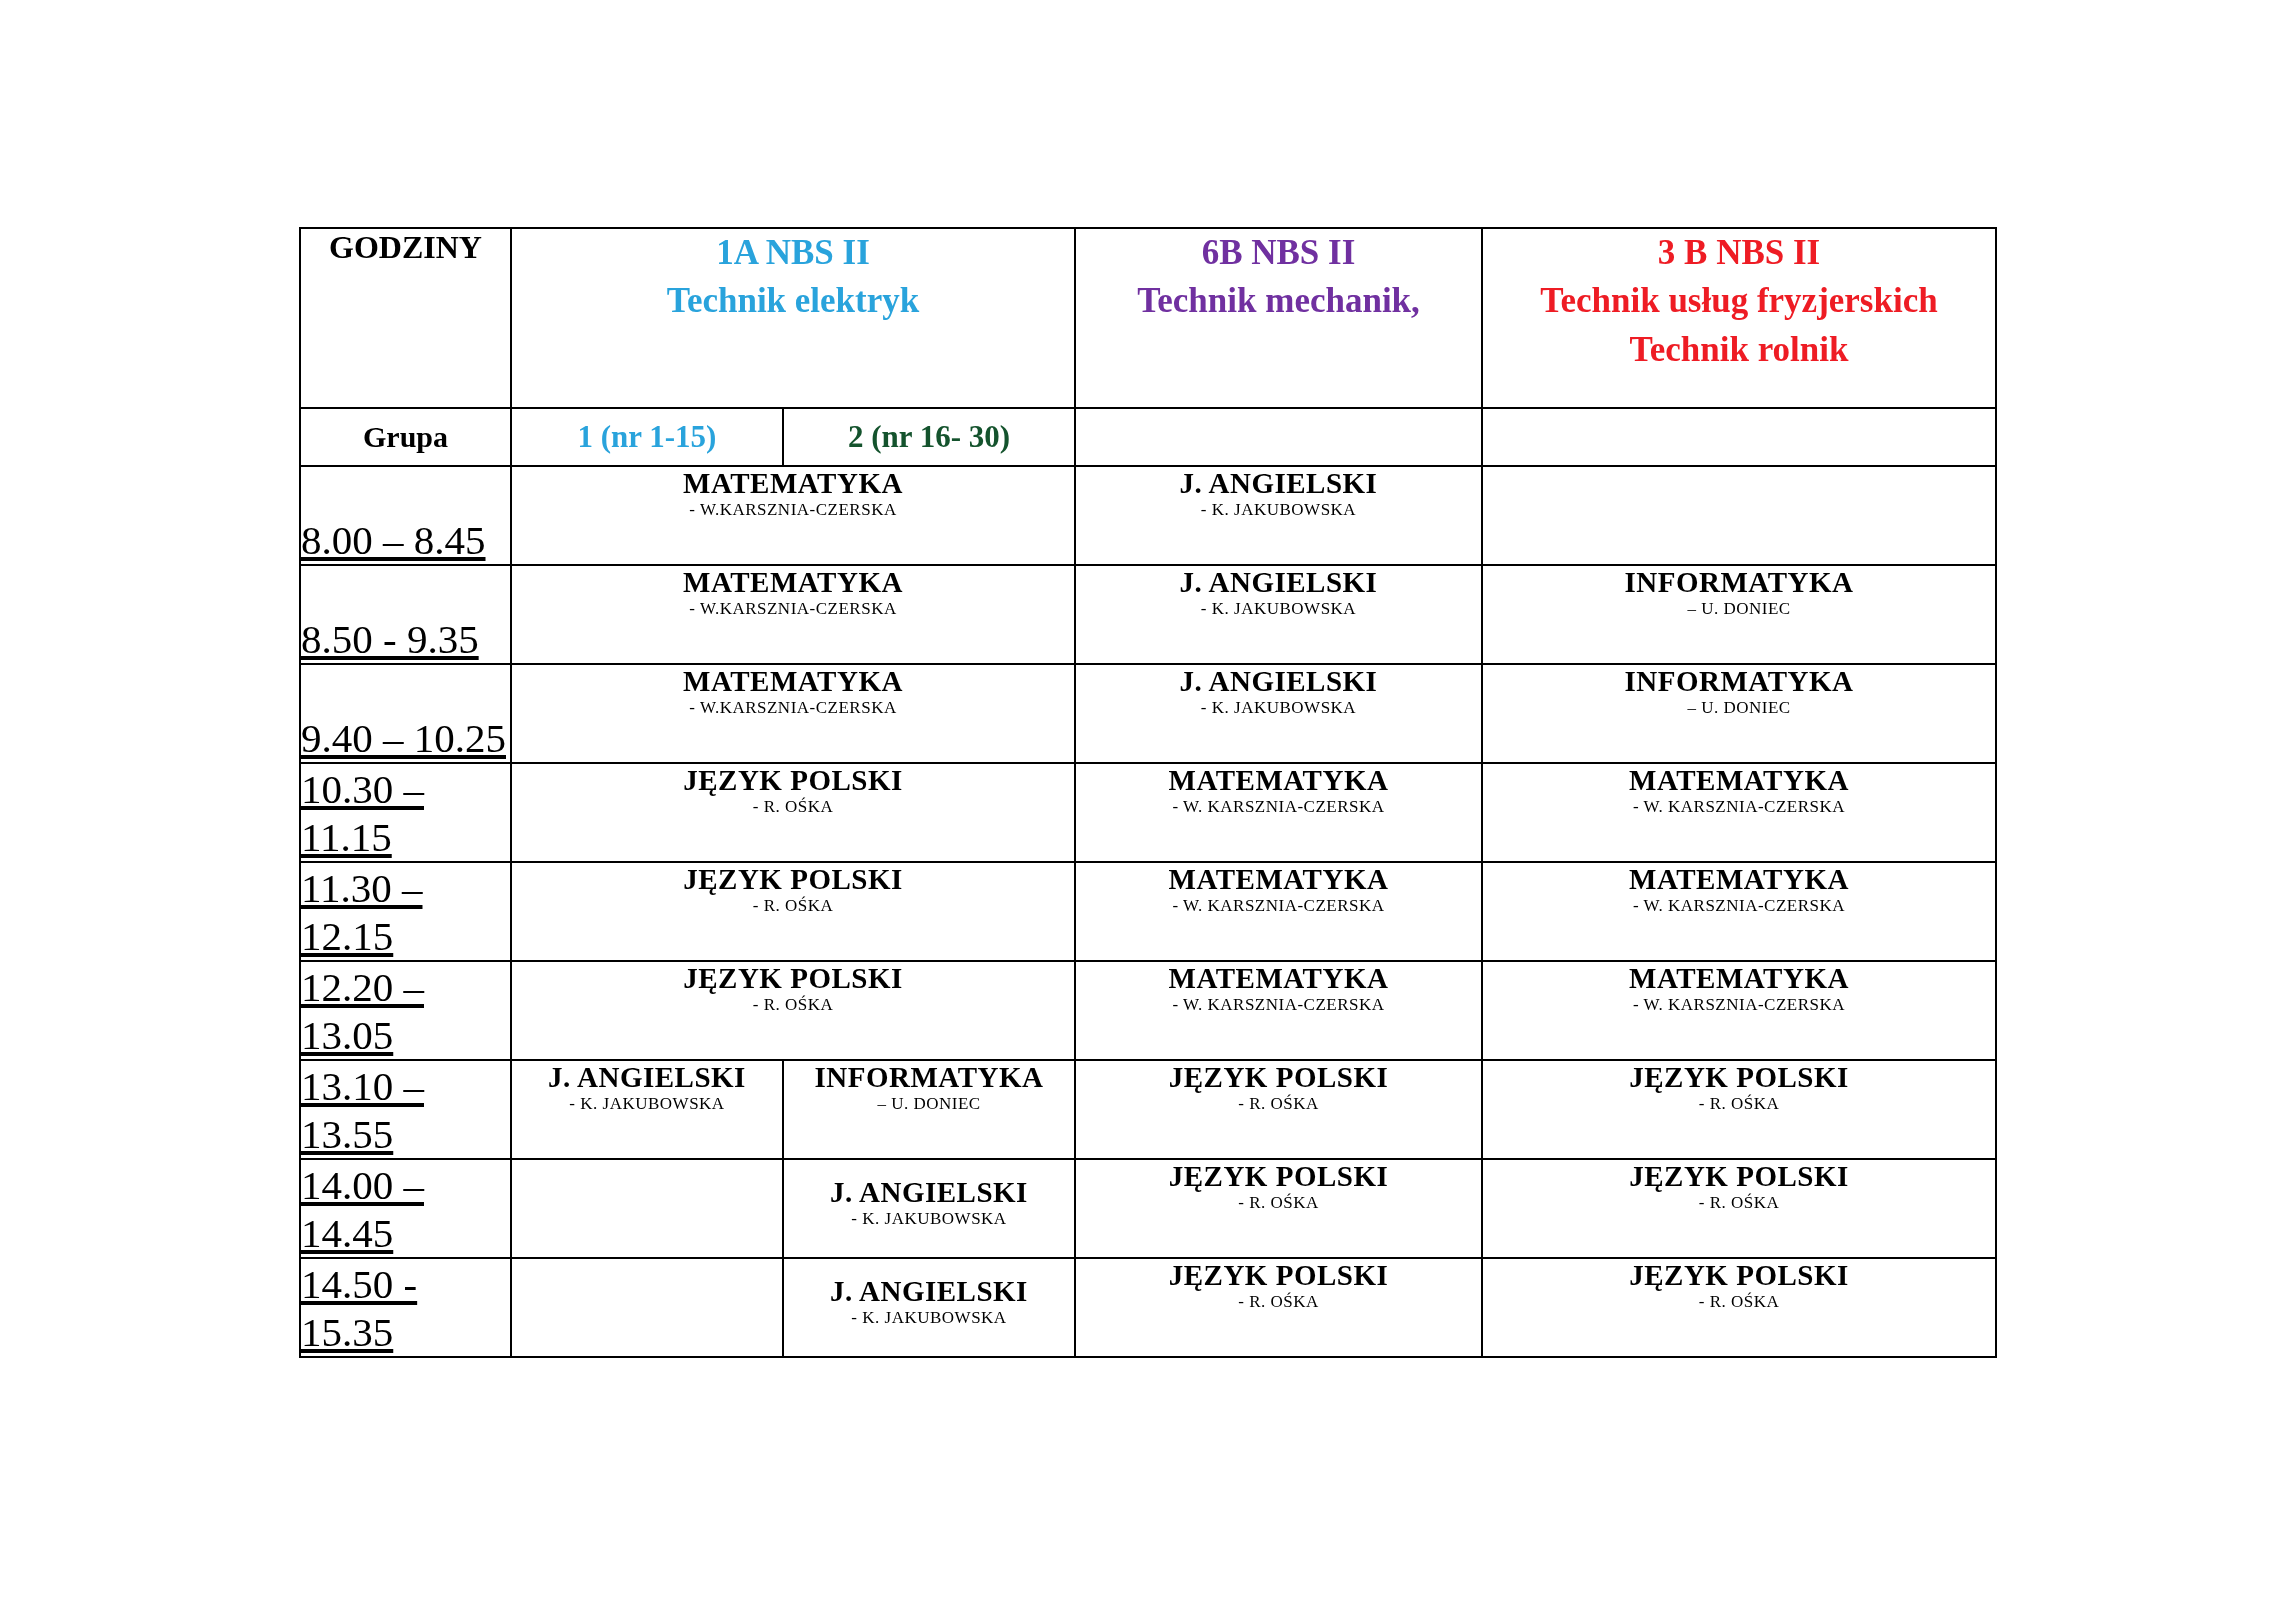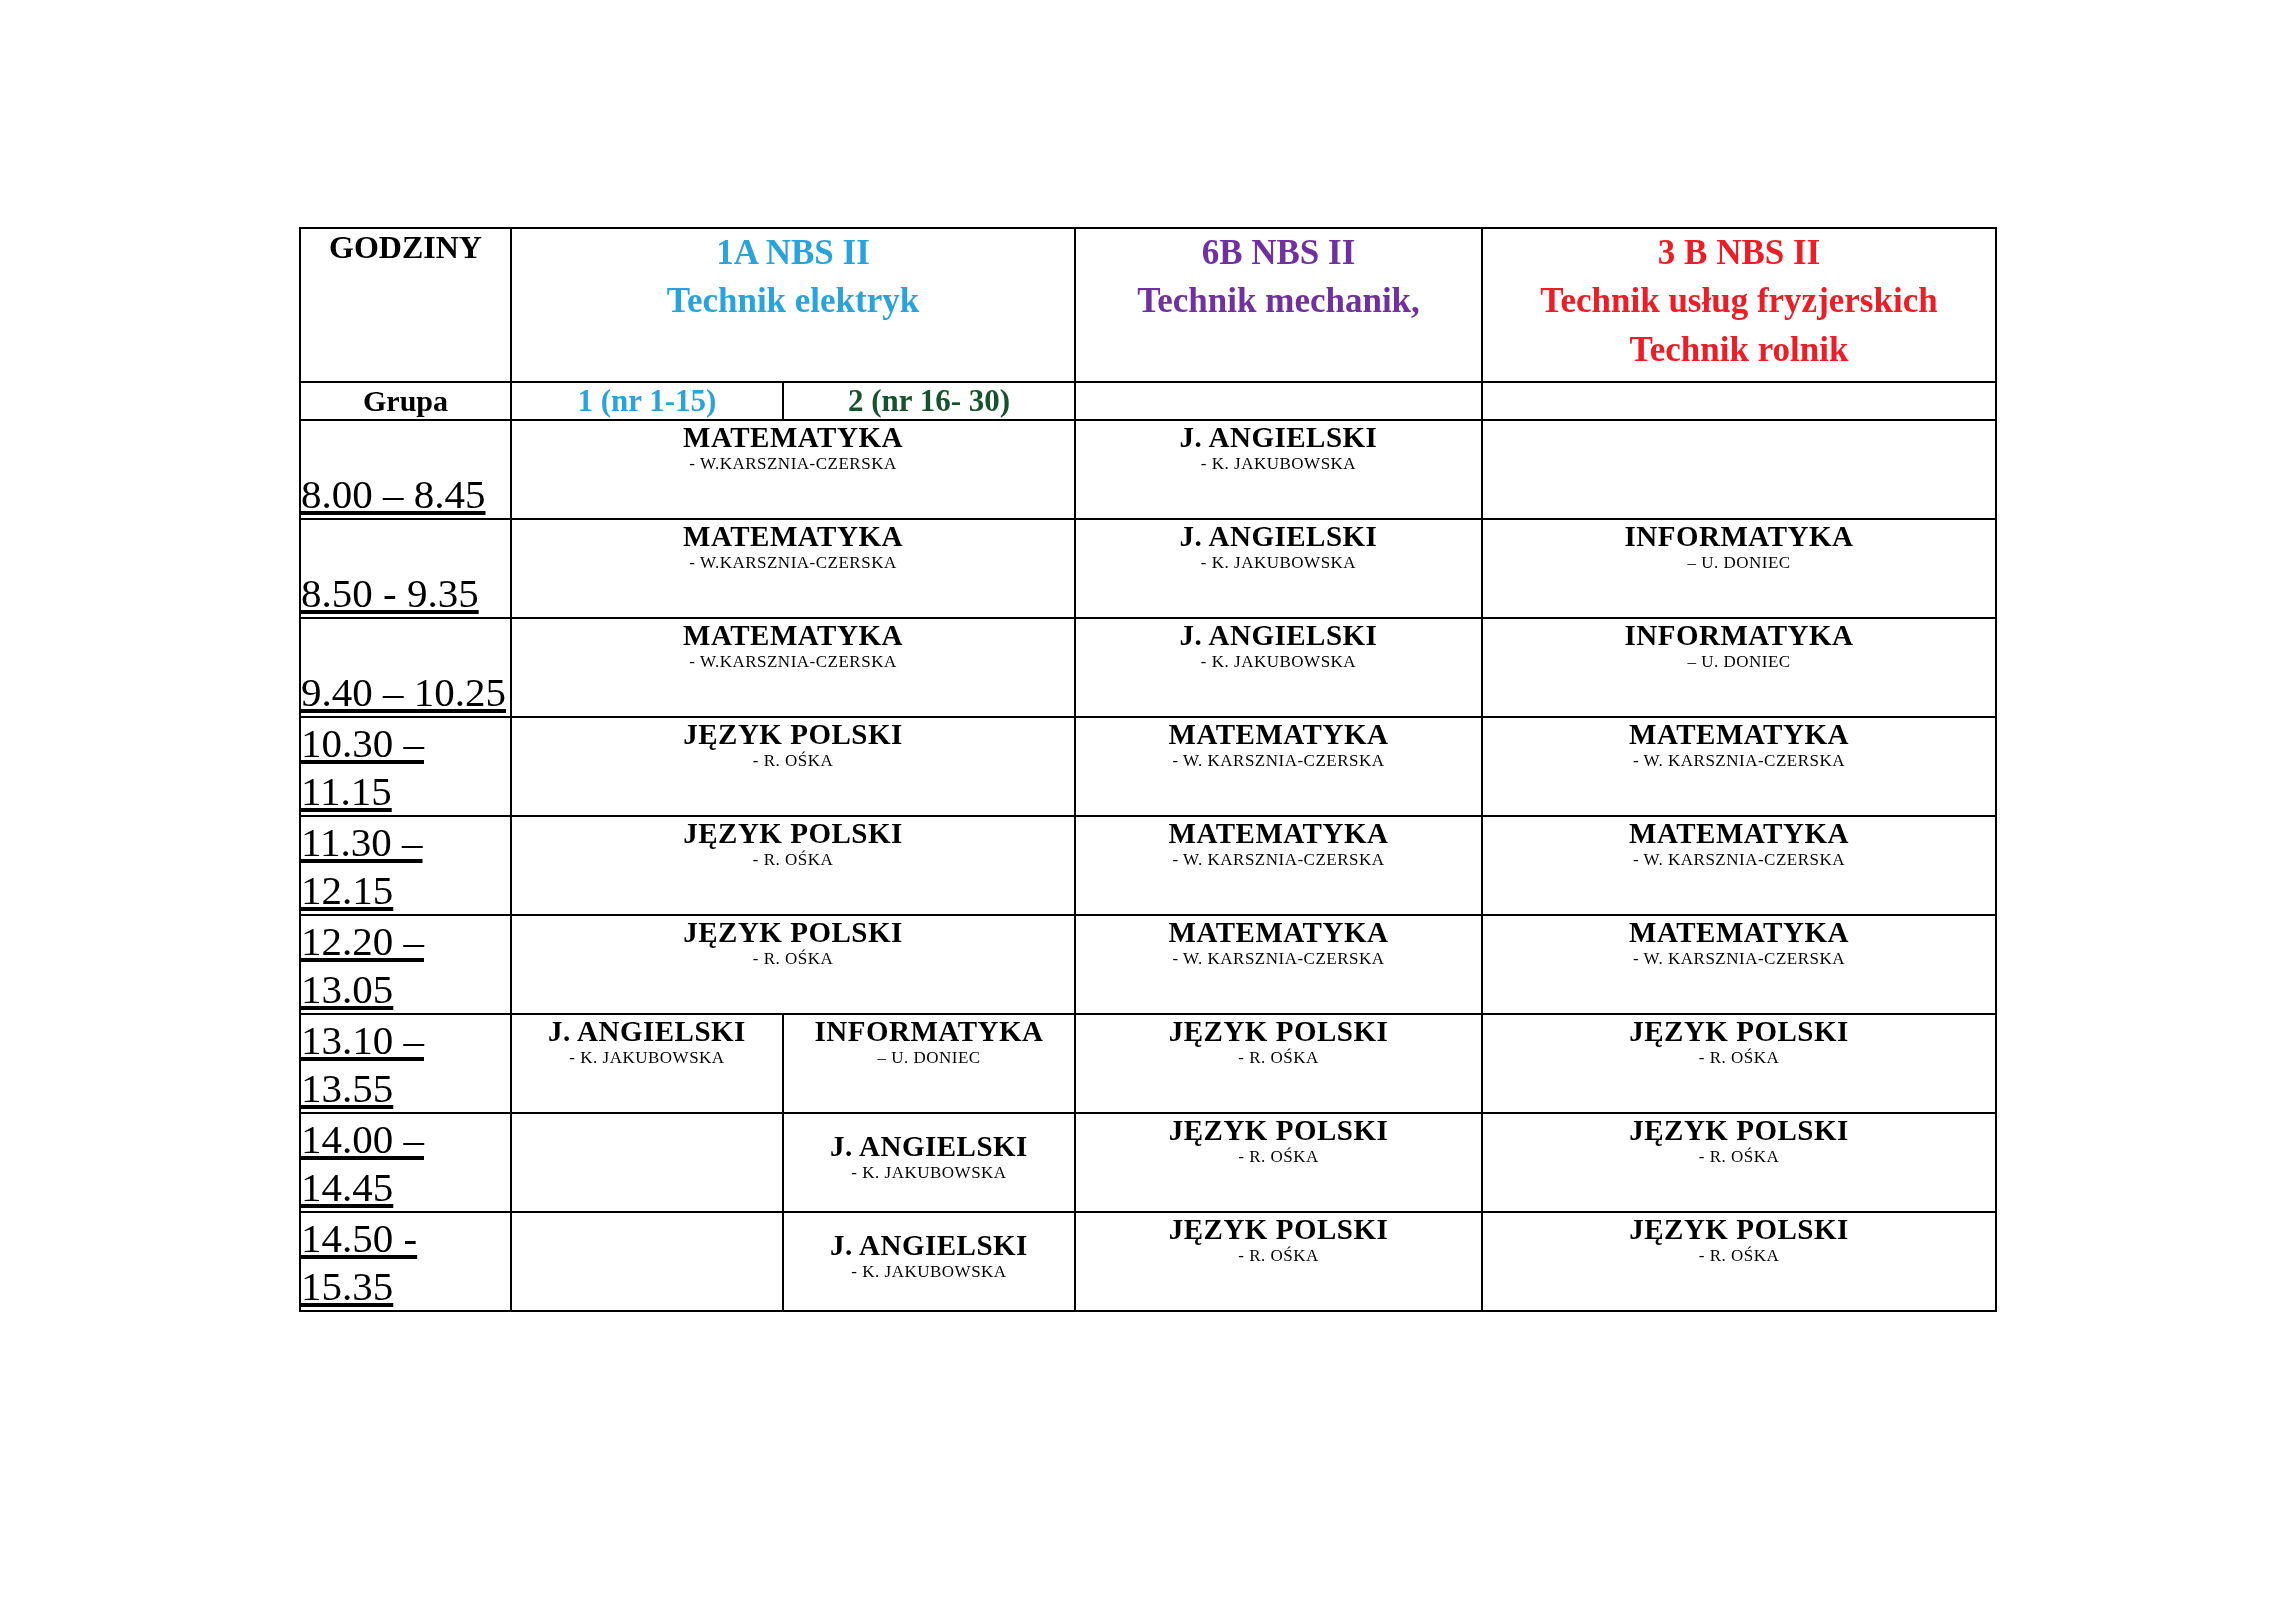--- a/index.html
+++ b/index.html
@@ -39,39 +39,39 @@
     border-collapse: collapse;
     table-layout: fixed;
     background: #fff;
   }
   table.timetable td {
     border: 2.9px solid #000;
     padding: 0;
     overflow: hidden;
   }
   
-  tr.header-row { height: 154px; }
+  tr.header-row { height: 180px; }
   td.hdr {
     vertical-align: top;
     text-align: center;
     padding-top: 7.8px;
   }
   .hdr-godziny {
     font-size: 32px;
     font-weight: bold;
     padding-top: 9.8px;
   }
   .hdr-class {
     font-size: 35px;
     font-weight: bold;
     line-height: 1.38;
     border-radius: 26px;
   }
   
-  tr.grupa-row { height: 38px; }
+  tr.grupa-row { height: 58px; }
   td.grupa-cell {
     text-align: center;
     vertical-align: middle;
   }
   .grupa-label { font-size: 30px; font-weight: bold; }
   .group-label { font-size: 31px; font-weight: bold; }
   
   tr.data-row { height: 99px; }
   td.time-cell {
     text-align: left;

